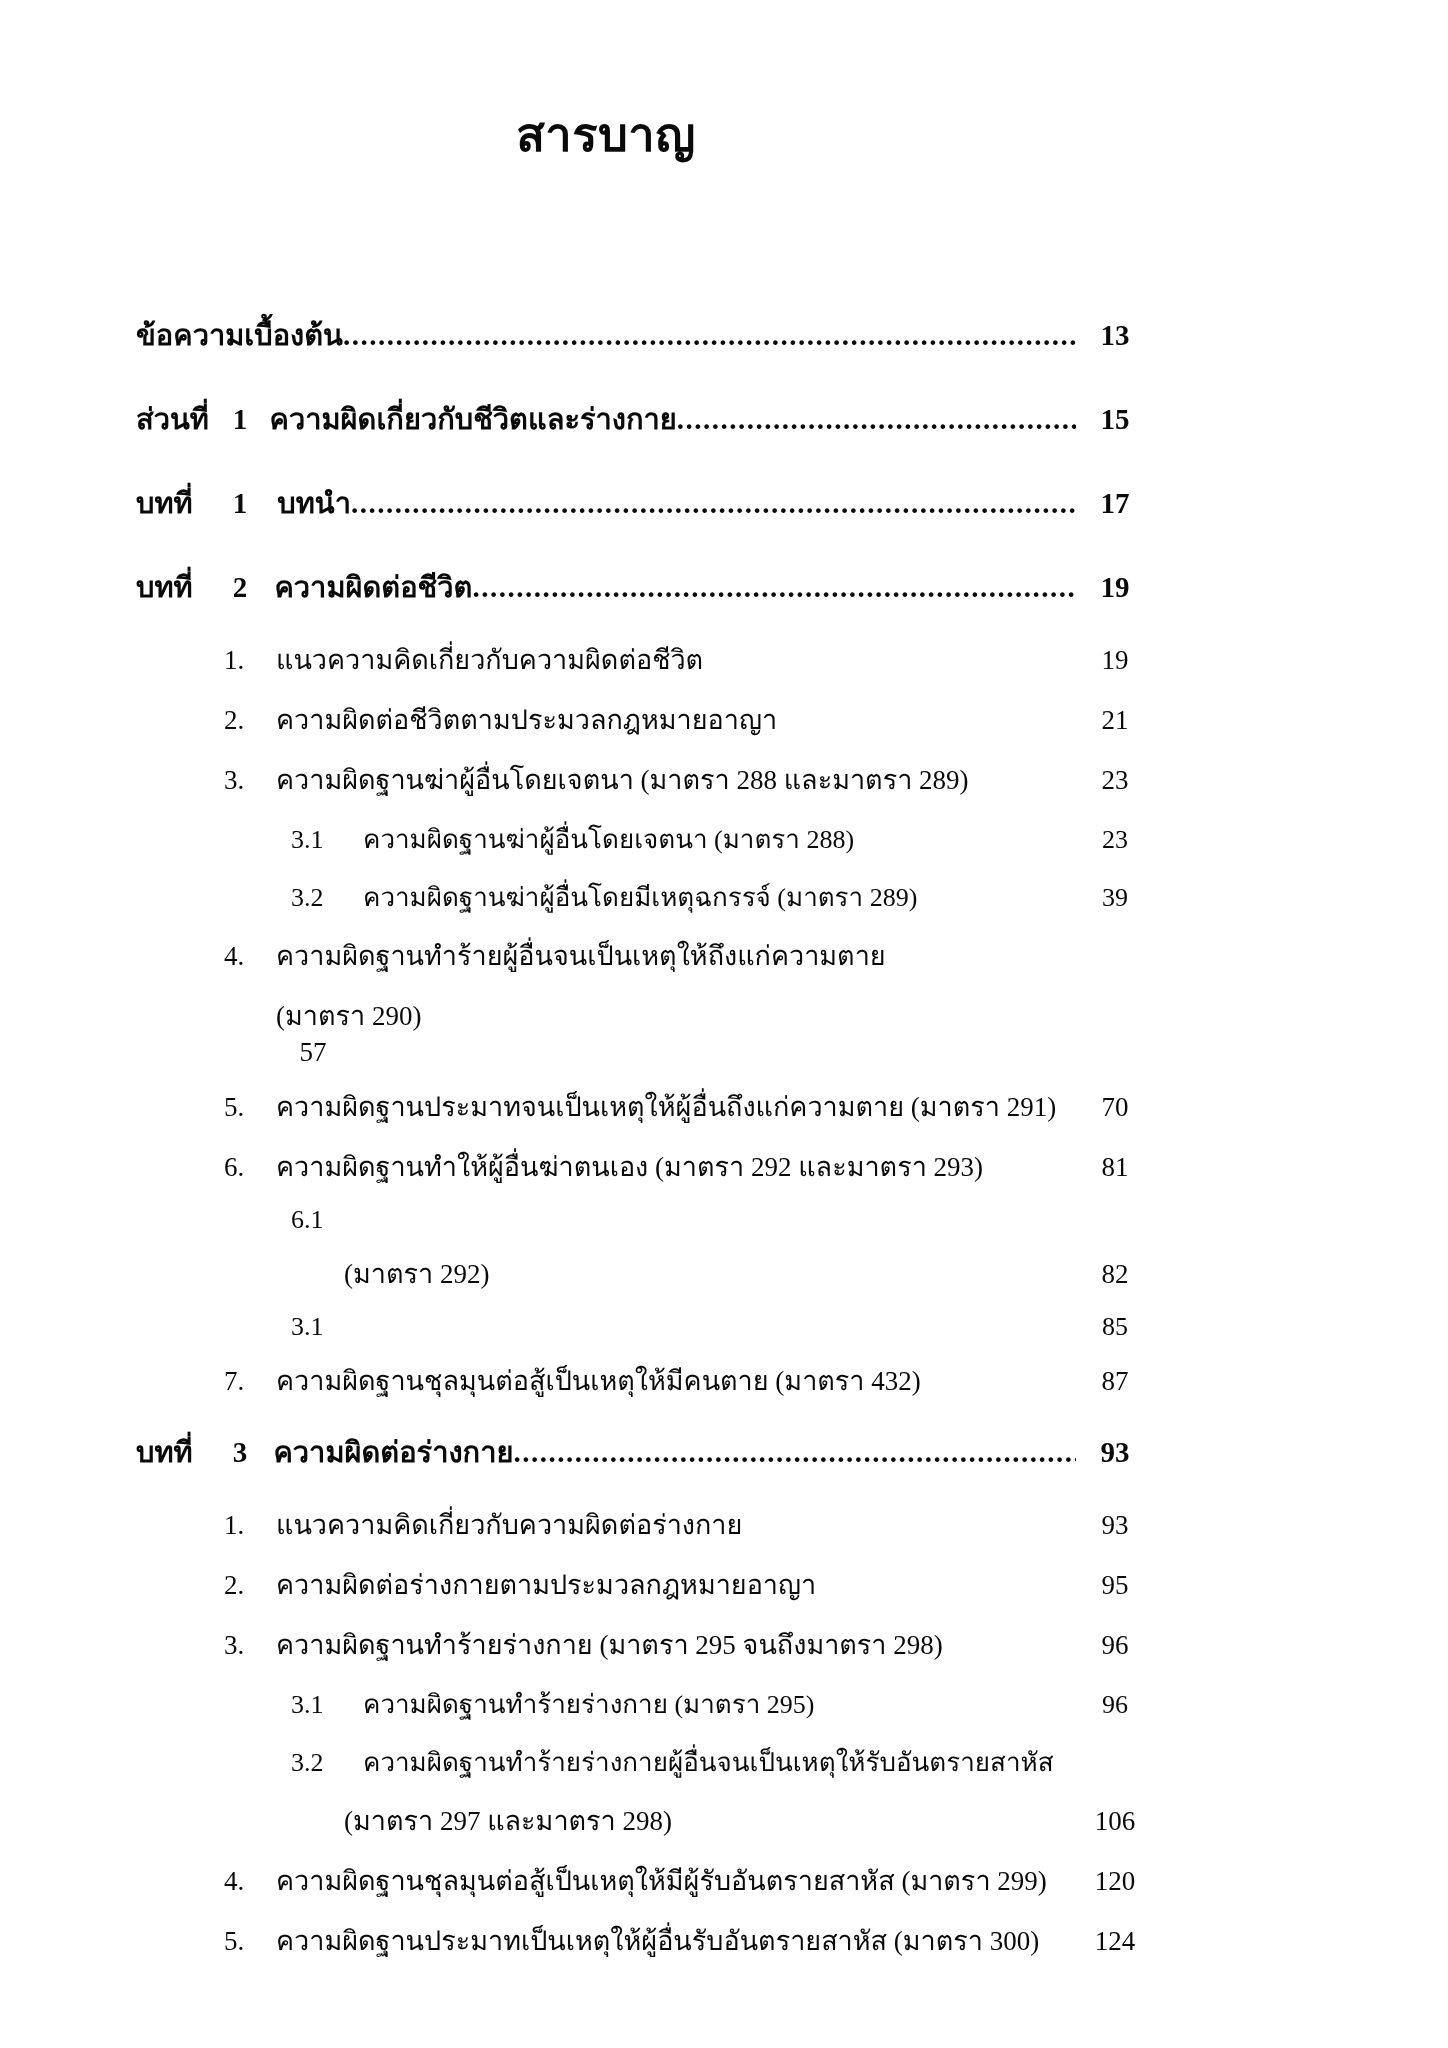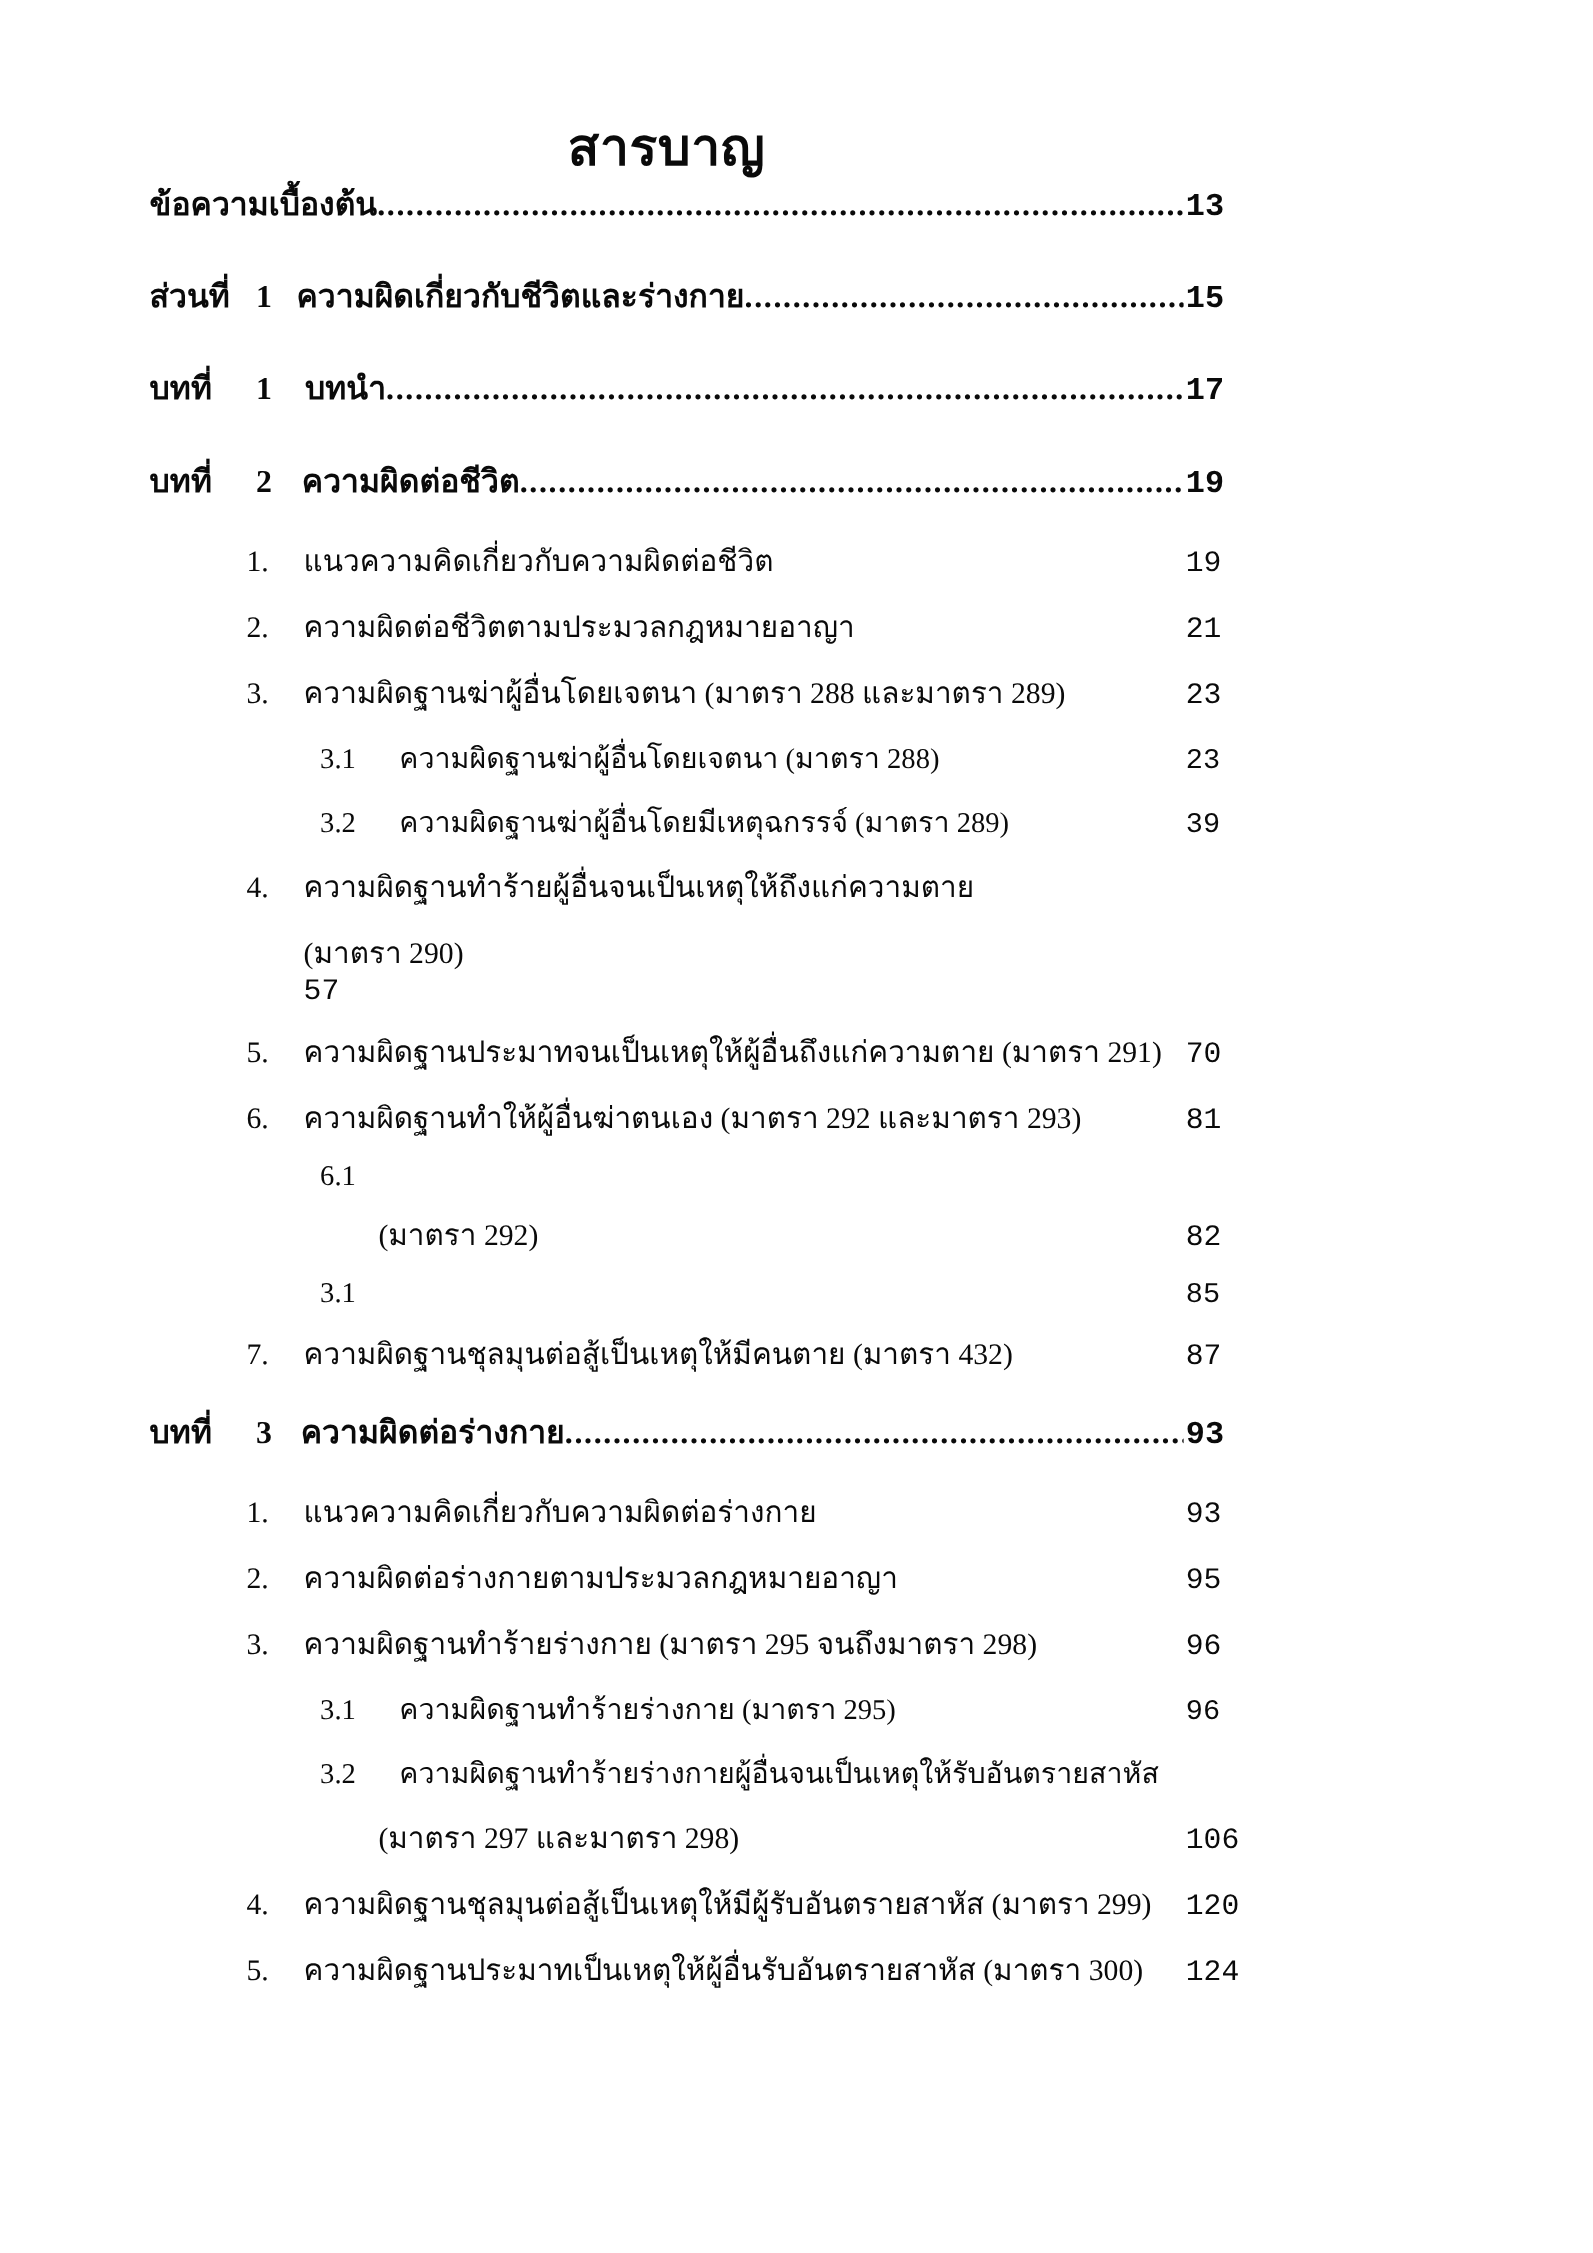--- a/index.html
+++ b/index.html
@@ -29,20 +29,21 @@
     text-align: center;
     font-size: 47px;
     font-weight: bold;
     letter-spacing: 0.5px;
     margin: 0;
     padding-top: 108px;
     line-height: 1.15;
   }
 
   .toc-body {
+    margin-top: 150px;
     padding-left: 136px;
     padding-right: 60px;
   }
 
   
   .row {
     display: flex;
     align-items: baseline;
     width: 100%;
     box-sizing: border-box;
@@ -117,23 +118,22 @@
     content: "......................................................................................................................................";
   }
 
   .spacer {
     flex: 1 1 auto;
   }
 
   .pageno {
     flex: 0 0 auto;
     width: 74px;
-    text-align: left;
-    white-space: nowrap;
-    font-family: Liberation Mono, monospace;
+    text-align: center;
+    white-space: nowrap;
   }
   .row.lvl-top .pageno {
     font-weight: bold;
   }
 
   .blank-gap { height: 10px; }
 </style>
 </head>
 <body>
 

